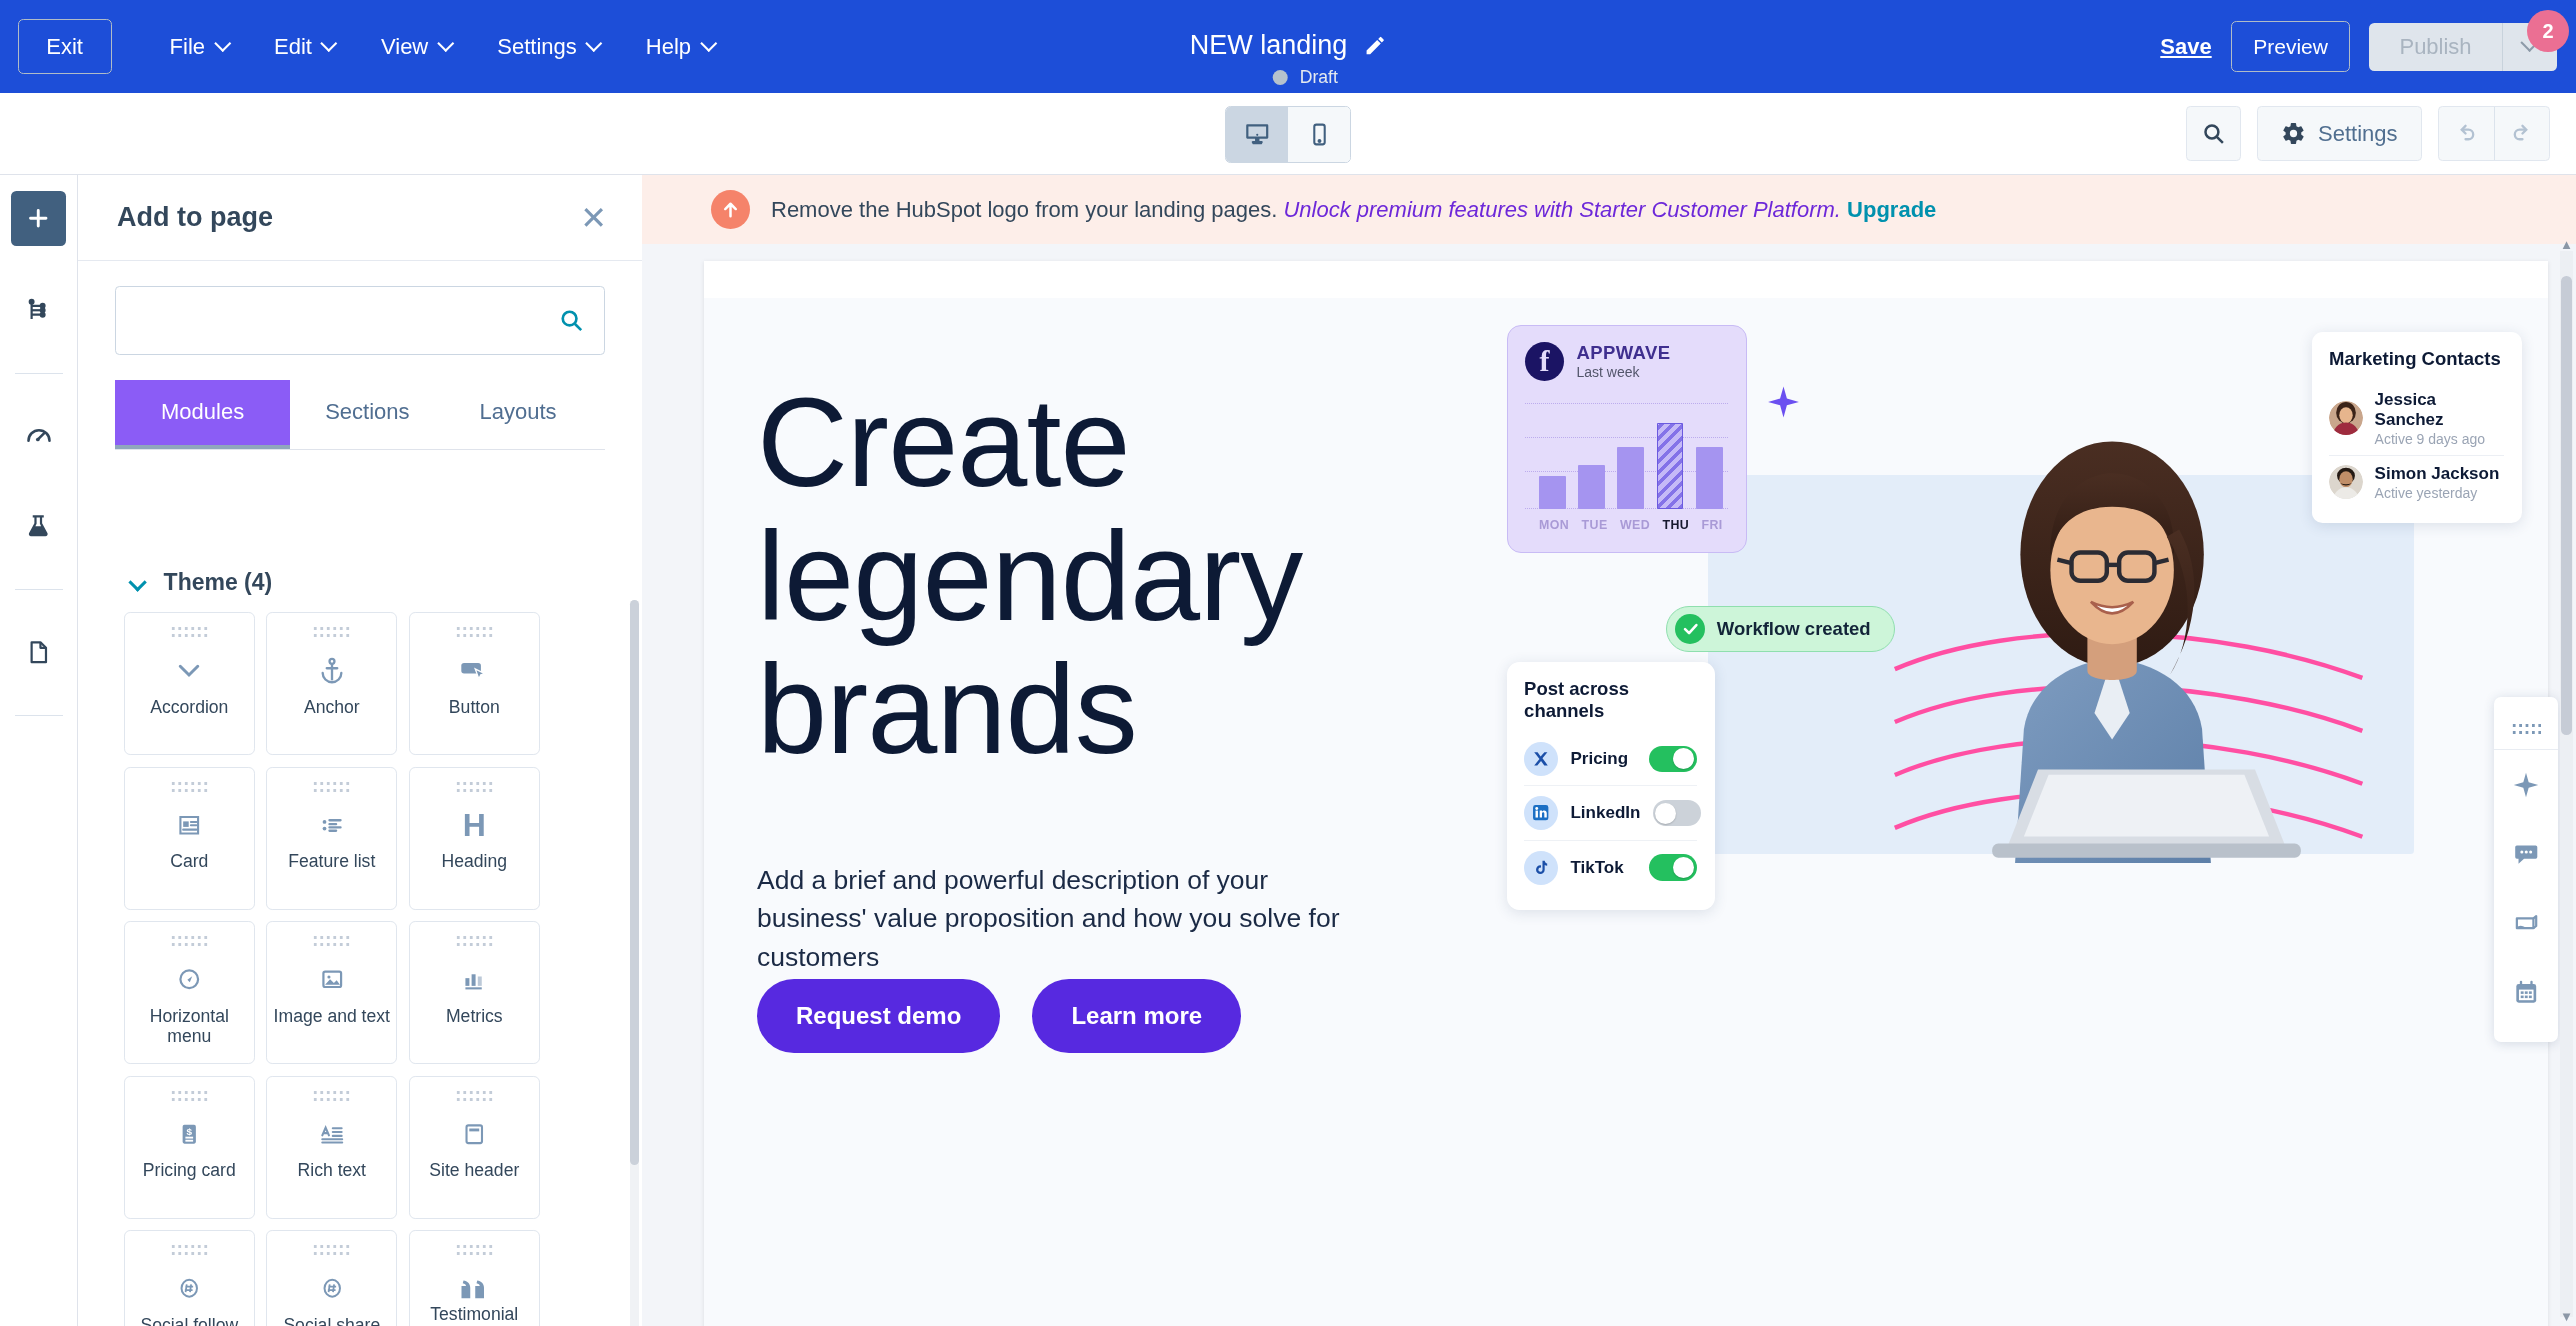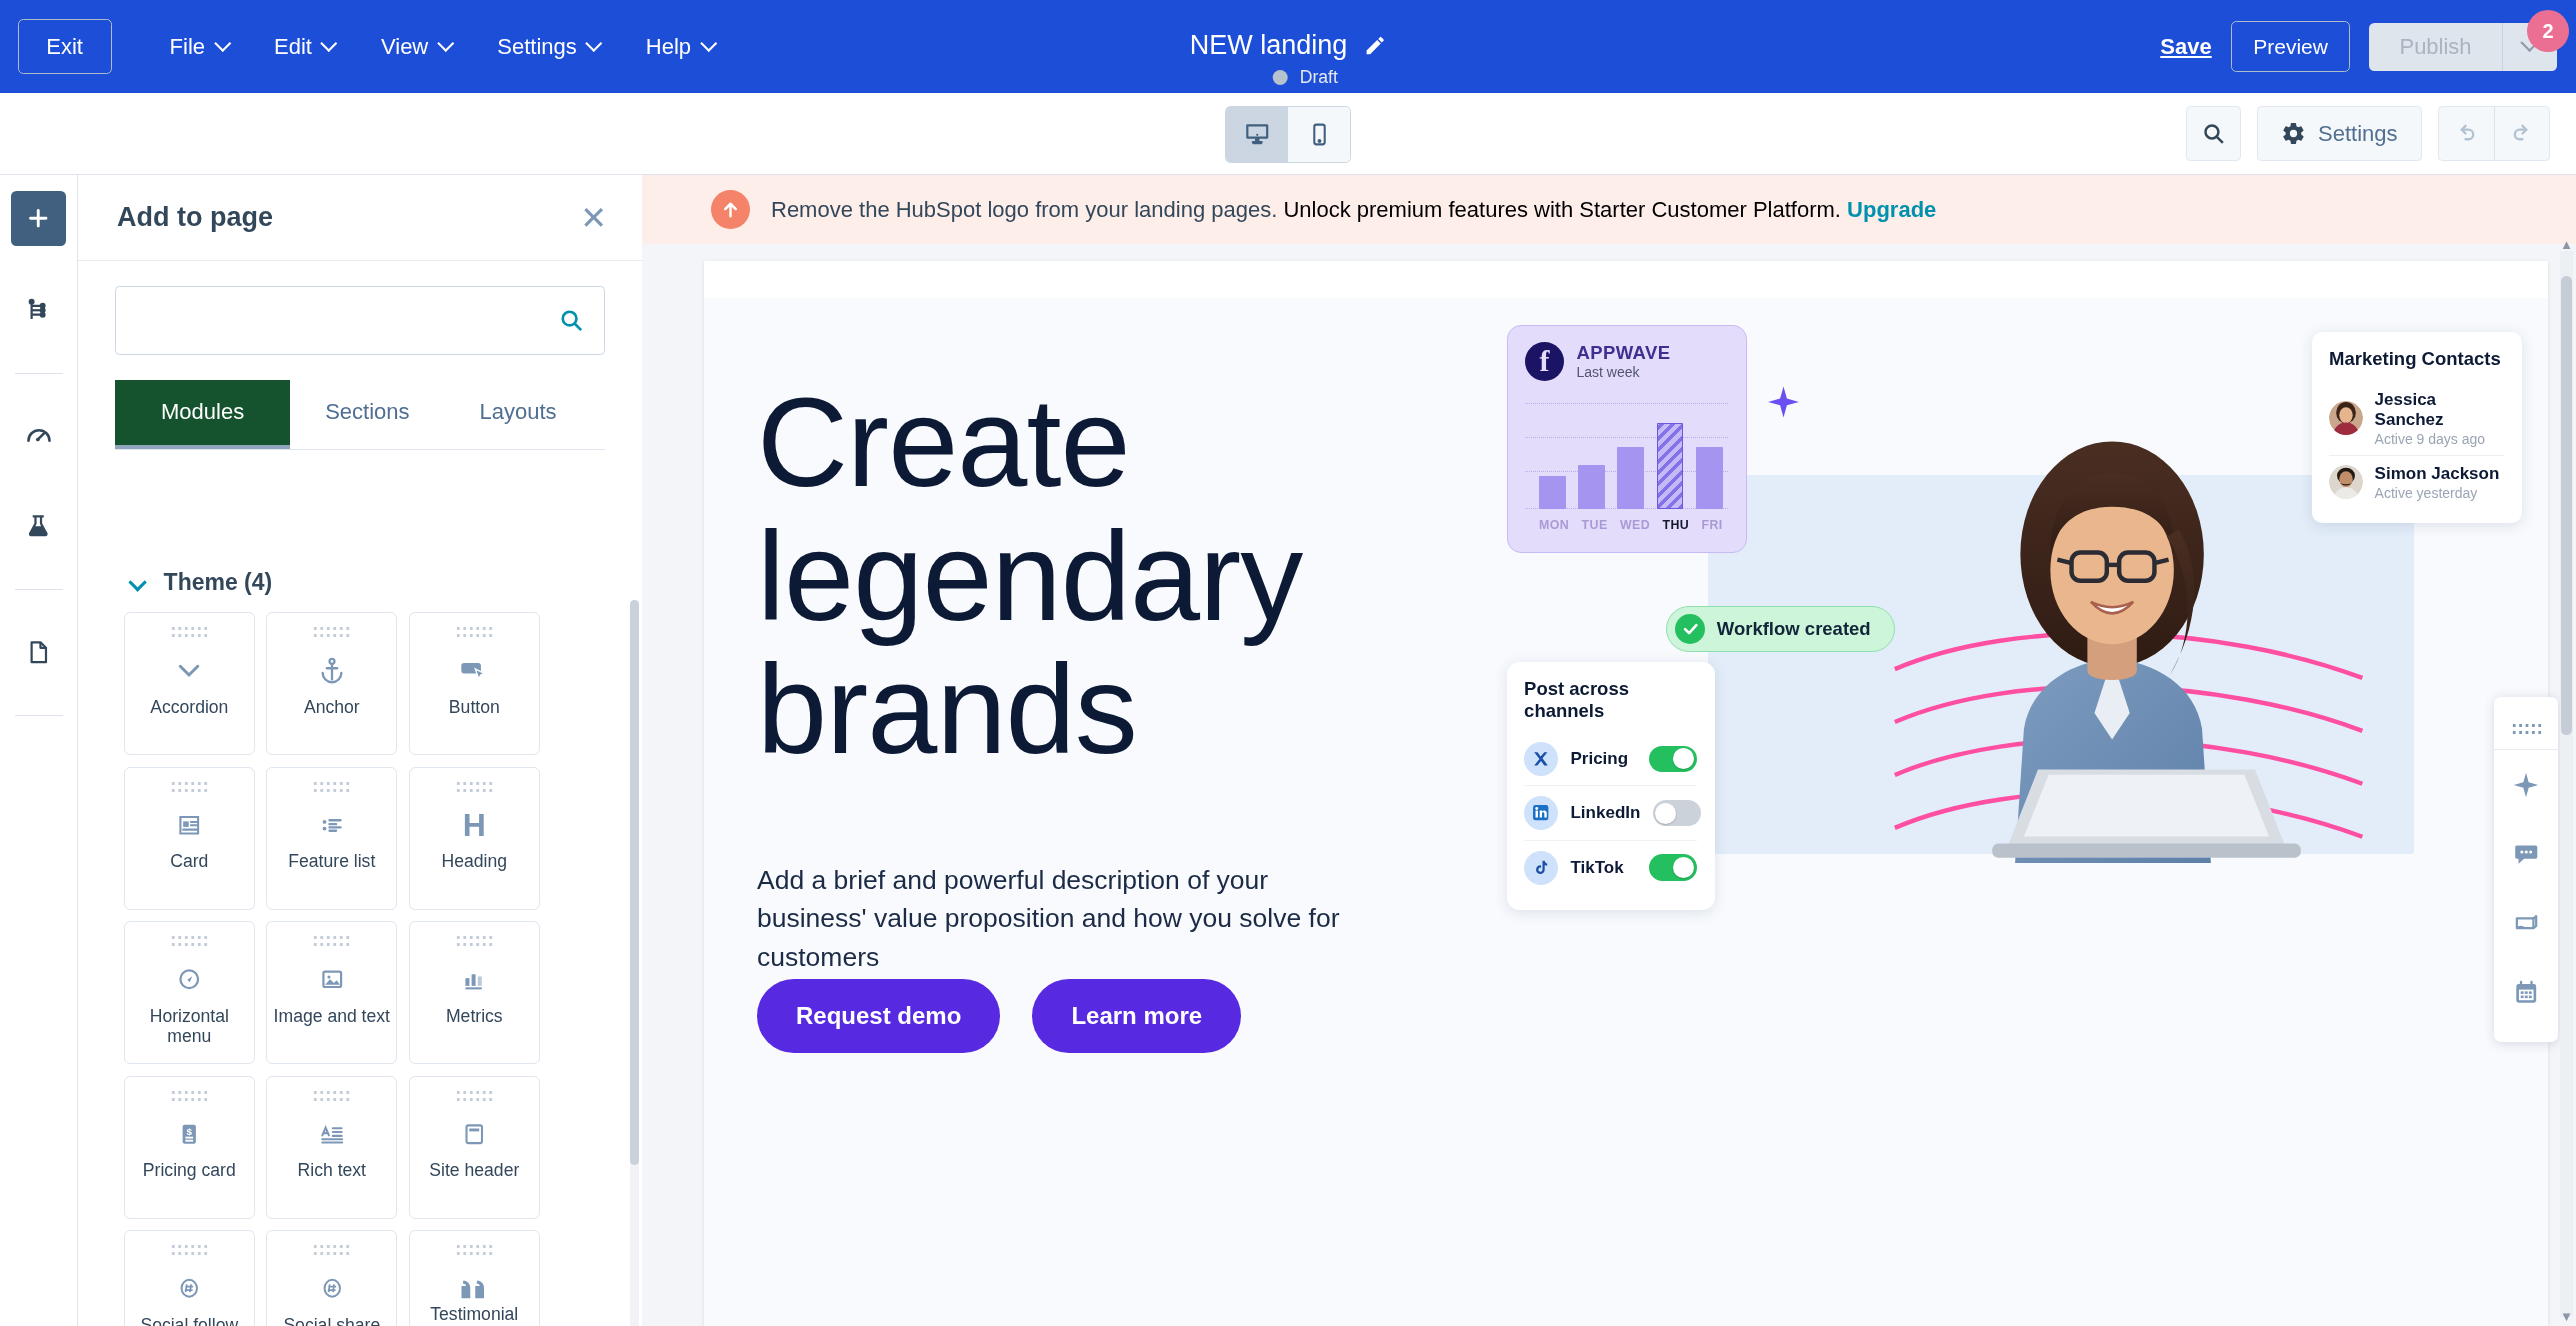--- a/index.html
+++ b/index.html
@@ -140,21 +140,21 @@
   }
   .search-box input {
     border: none; outline: none; flex: 1; font-size: 21px; color: #33475b;
     font-family: "Liberation Sans", sans-serif; background: transparent;
   }
   .tabs { display: flex; margin: 25px 37px 0 37px; border-bottom: 0.9px solid #dfe3eb; }
   .tab {
     padding: 19.4px 35px; font-size: 22px; color: #506e91; cursor: pointer;
   }
   .tab.active {
-    background: #14532d; color: #ffffff; border-bottom: 4.4px solid #8fa6bd;
+    background: #8b5cf6; color: #ffffff; border-bottom: 4.4px solid #8fa6bd;
     padding-left: 46px; padding-right: 46px;
   }
   .panel-body {
     position: absolute; top: 371px; left: 0; right: 0; bottom: 0;
     overflow: hidden; padding: 0 37px;
   }
   .cat-head {
     display: flex; align-items: center; gap: 19.4px; padding: 23px 0 16px 16px;
     cursor: pointer;
   }
@@ -197,21 +197,21 @@
   .banner {
     height: 69px; background: #fdeee9; display: flex; align-items: center;
     gap: 21px; padding-left: 69px;
   }
   .banner-ico {
     width: 39px; height: 39px; border-radius: 50%; background: #f5836a;
     display: flex; align-items: center; justify-content: center; flex: none;
   }
   .banner-txt { font-size: 22px; color: #33475b; }
   .banner-txt b { font-weight: normal; }
-  .banner-txt .muted { color: #000000; }
+  .banner-txt .muted { color: #6d28d9; font-style: italic; }
   .banner-txt a { color: #0091ae; font-weight: bold; text-decoration: none; cursor: pointer; }
 
   .page-frame {
     position: absolute; top: 86px; left: 62px; width: 1844px; height: 1072px;
     background: #ffffff; box-shadow: 0 0.9px 4.4px rgba(0,0,0,.10);
   }
   .hero {
     position: absolute; top: 37px; left: 0; right: 0; bottom: 0;
     background: #f8fafd; overflow: hidden;
   }

